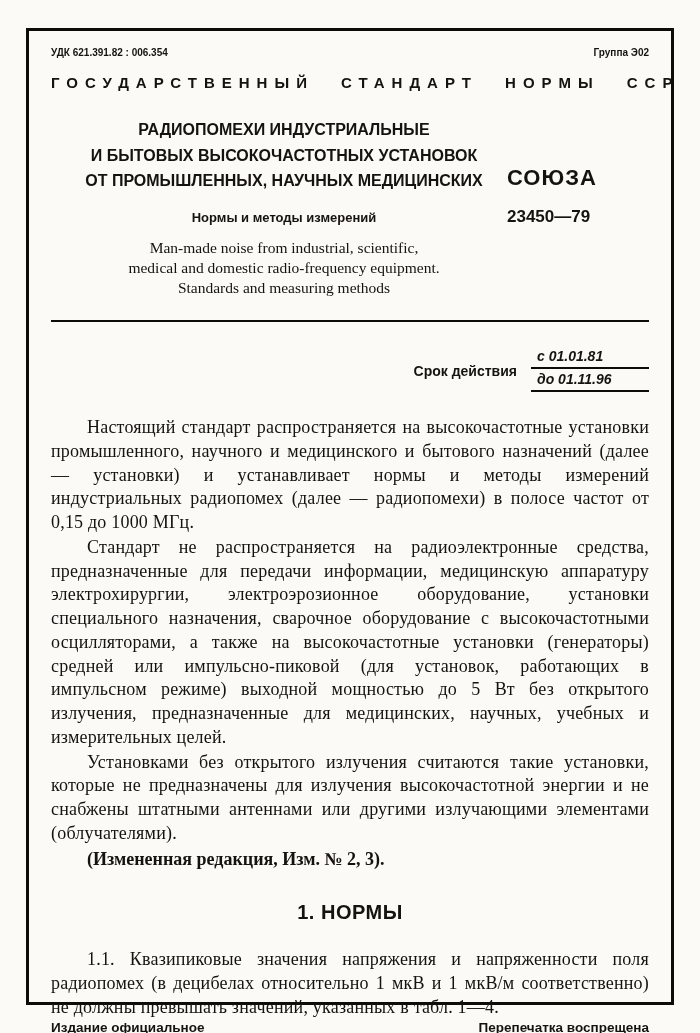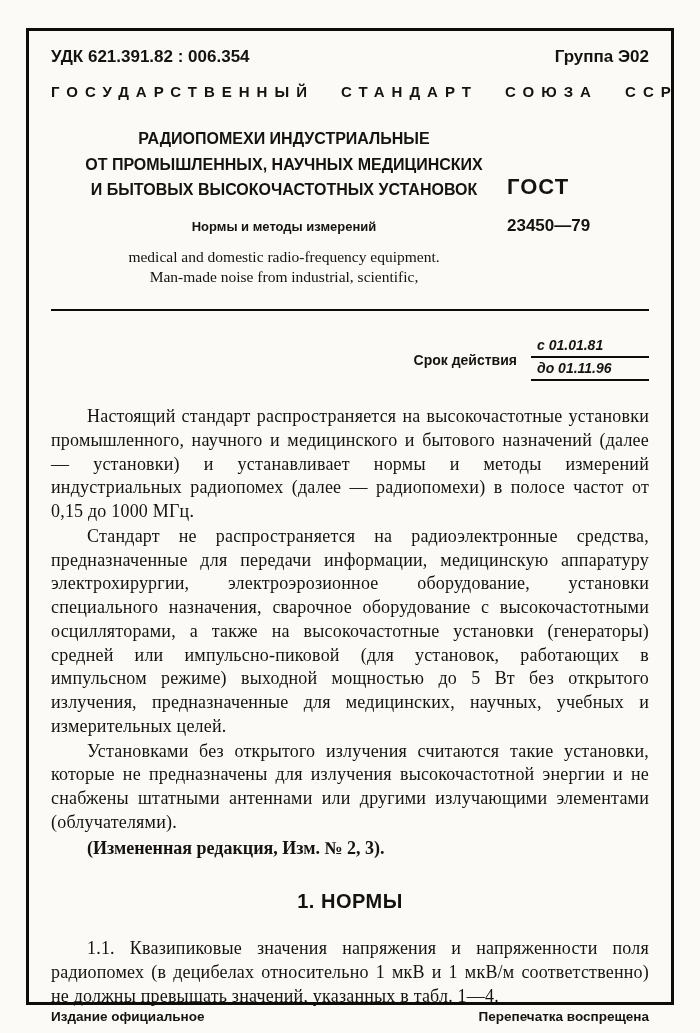--- a/index.html
+++ b/index.html
@@ -16,21 +16,21 @@
     border:3px solid #0e0c09;
     padding:16px 22px 14px 22px;
     display:flex;
     flex-direction:column;
   }
 
   
   .meta-row {
     display:flex; justify-content:space-between;
     font-family:"Liberation Sans", sans-serif;
-    font-weight:bold; font-size:17px;
+    font-weight:bold; font-size:10px;
   }
 
   
   .state-header {
     margin-top:16px;
     text-align:center;
     font-family:"Liberation Sans", sans-serif;
     font-weight:bold;
     font-size:15px;
     letter-spacing:7px;
@@ -109,37 +109,38 @@
 </head>
 <body>
 
 <div class="frame">
 
   <div class="meta-row">
     <span>УДК 621.391.82 : 006.354</span>
     <span>Группа Э02</span>
   </div>
 
-  <div class="state-header">ГОСУДАРСТВЕННЫЙ СТАНДАРТ СОЮЗА ССР</div>
+  <div class="state-header">ГОСУДАРСТВЕННЫЙ СТАНДАРТ НОРМЫ ССР</div>
 
   <div class="title-block">
     <div class="title-left">
       <div class="title-ru">
         <div>РАДИОПОМЕХИ ИНДУСТРИАЛЬНЫЕ</div>
+        <div>И БЫТОВЫХ ВЫСОКОЧАСТОТНЫХ УСТАНОВОК</div>
         <div>ОТ ПРОМЫШЛЕННЫХ, НАУЧНЫХ МЕДИЦИНСКИХ</div>
-        <div>И БЫТОВЫХ ВЫСОКОЧАСТОТНЫХ УСТАНОВОК</div>
       </div>
       <div class="subtitle">Нормы и методы измерений</div>
       <div class="english">
+        <div>Man-made noise from industrial, scientific,</div>
         <div>medical and domestic radio-frequency equipment.</div>
-        <div>Man-made noise from industrial, scientific,</div>
+        <div>Standards and measuring methods</div>
       </div>
     </div>
     <div class="title-right">
-      <div class="gost-label">ГОСТ</div>
+      <div class="gost-label">СОЮЗА</div>
       <div class="gost-number">23450—79</div>
     </div>
   </div>
 
   <div class="rule"></div>
 
   <div class="validity">
     <div class="validity-label">Срок действия</div>
     <div class="validity-dates">
       <div class="validity-date">с 01.01.81</div>

